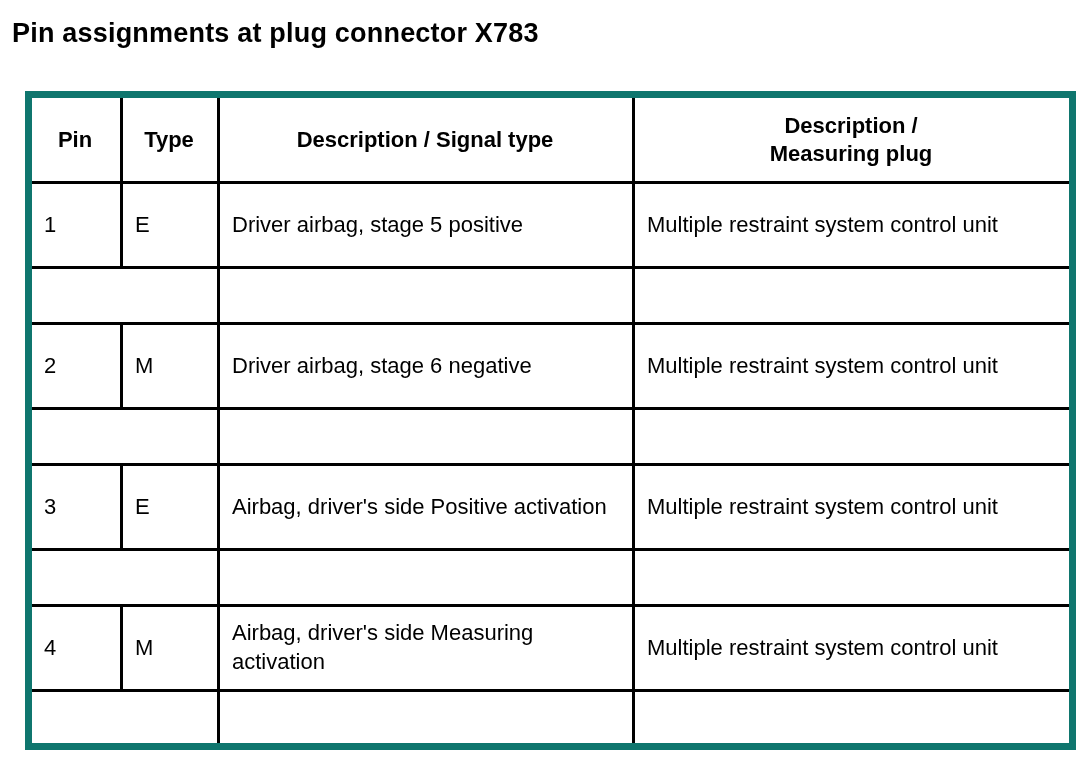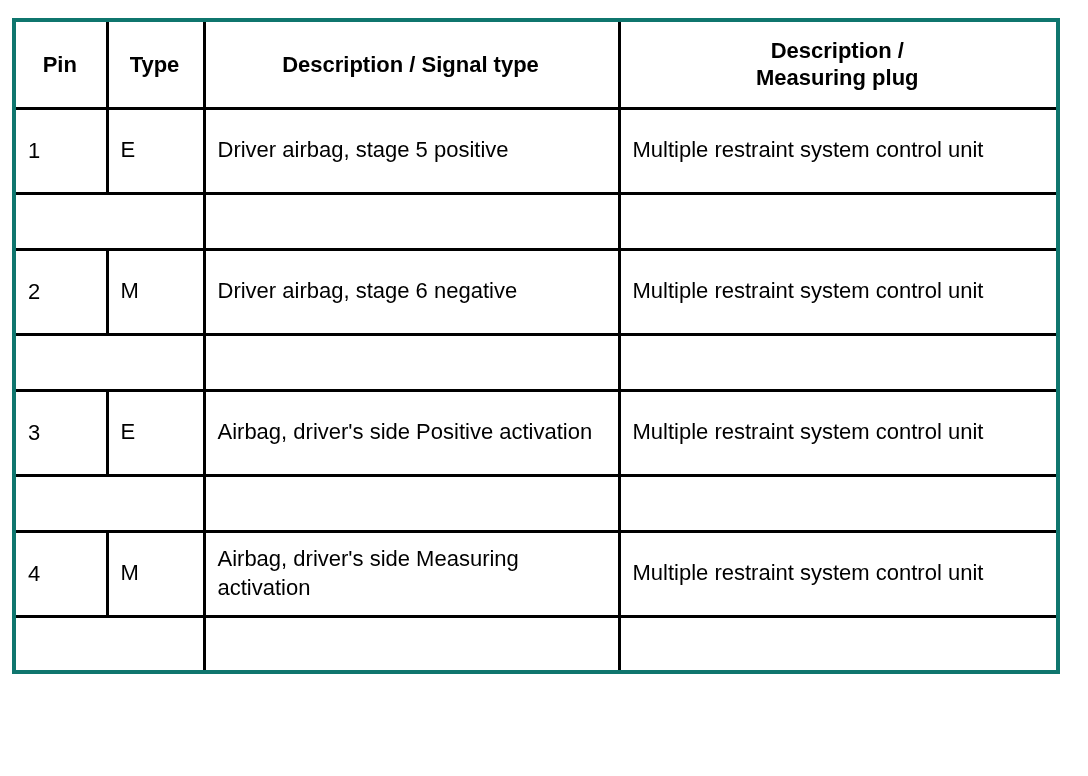--- a/index.html
+++ b/index.html
@@ -20,21 +20,22 @@
   .title {
     font-size: 27px;
     font-weight: bold;
     margin: 0 0 42px 0;
     letter-spacing: 0.2px;
   }
   table.pin-table {
     border-collapse: collapse;
     table-layout: fixed;
     width: 1044px;
-    border: 4px solid #0f766e;
+    border: 7px solid #0f766e;
+    margin-left: 13px;
   }
   table.pin-table th,
   table.pin-table td {
     border: 3px solid #000000;
     font-size: 22px;
     padding: 8px 14px 8px 12px;
     vertical-align: middle;
     overflow: hidden;
     box-sizing: border-box;
   }
@@ -47,20 +48,21 @@
   tr.data-row   { height: 85px; }
   tr.spacer-row { height: 56px; }
   td.pin-cell  { padding-left: 10px; }
   td.body-cell { line-height: 1.3; }
 </style>
 </head>
 <body>
 
 <div class="page">
 
+  <h1 class="title">Pin assignments at plug connector X783</h1>
 
   <table class="pin-table">
     <colgroup>
       <col style="width:93px">
       <col style="width:97px">
       <col style="width:415px">
       <col style="width:439px">
     </colgroup>
     <thead>
       <tr class="header-row">

